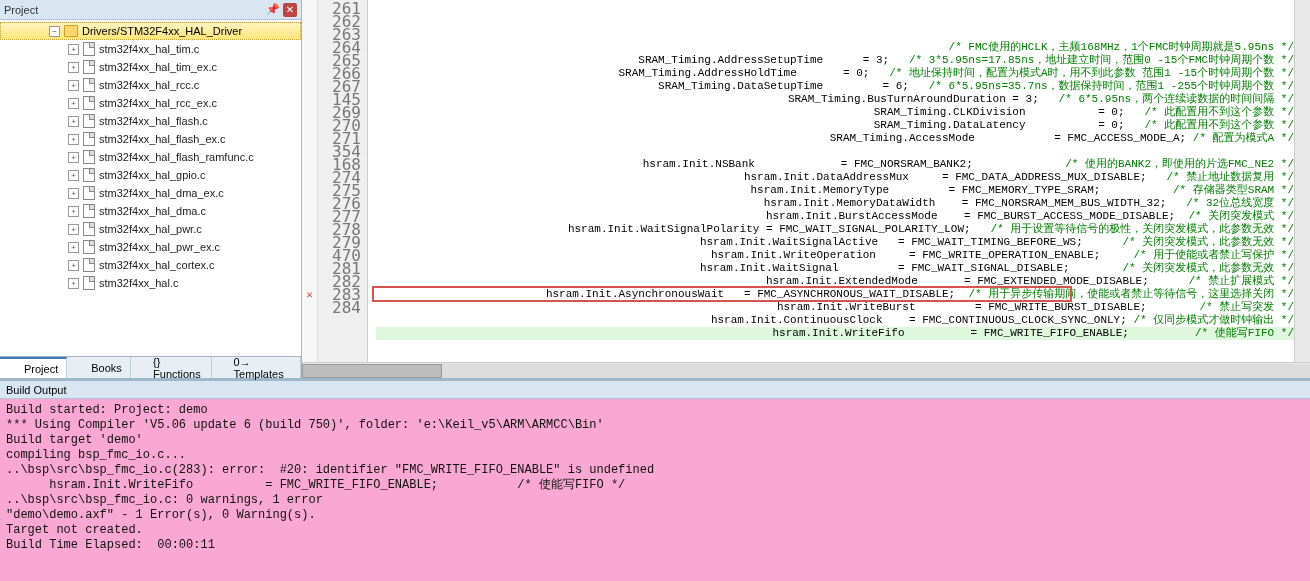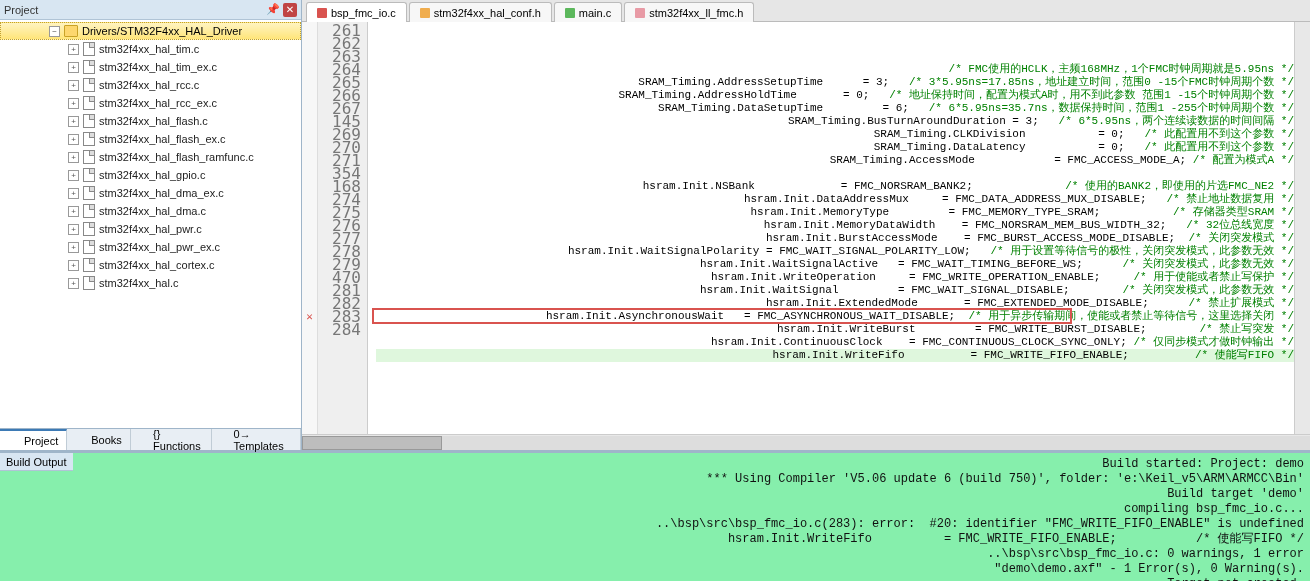--- a/index.html
+++ b/index.html
@@ -1,18 +1,18 @@
 <!DOCTYPE html>
 <html><head>
 <meta charset="utf-8">
 <style>
 * { margin: 0; padding: 0; box-sizing: border-box; }
 body { font-family: "Segoe UI", Tahoma, sans-serif; font-size: 11px; background: #f0f0f0; overflow: hidden; }
 .app { display: flex; flex-direction: column; width: 1310px; height: 581px; }
-.top { display: flex; height: 452px; border-bottom: 2px solid #9fb5c9; }
+.top { display: flex; height: 380px; border-bottom: 2px solid #9fb5c9; }
 .sidebar { width: 302px; background: #fff; border-right: 1px solid #9fb5c9; display: flex; flex-direction: column; }
 .sidebar-header { display: flex; align-items: center; justify-content: space-between; background: #d8e6f2; border-bottom: 1px solid #b0c4d6; padding: 2px 4px; height: 20px; }
 .sidebar-title { font-size: 11px; color: #333; }
 .pin { width: 12px; height: 12px; display: inline-block; margin-right: 2px; }
 .close-x { width: 14px; height: 14px; background: #c04444; color:#fff; display:inline-flex; align-items:center; justify-content:center; font-size:10px; border-radius:2px;}
 .tree { flex: 1; overflow: auto; padding: 2px 0; background:#fff; }
 .tree-root { padding-left: 48px; display:flex; align-items:center; gap:4px; height:18px; background:#3399ff33;}
 .tree-root.highlight { background: linear-gradient(#fff4c2,#ffe57a); border:1px dotted #c0a030; }
 .folder-icon { width:14px; height:12px; background:#fdd76e; border:1px solid #c9a227; border-radius:1px; display:inline-block;}
 .file-row { padding-left: 68px; display:flex; align-items:center; gap:4px; height:18px; }
@@ -36,21 +36,21 @@
 .code { flex:1; font-family:Consolas,"Courier New",monospace; font-size:11px; line-height:13px; padding:2px 0 2px 8px; white-space:pre; overflow:hidden; position:relative;text-align:right;}
 .code .c-comment{color:#008000;}
 .code .c-ident{color:#000;}
 .code-line{height:13px;}
 .hl-line{background:#dff7dd;}
 .red-box{position:absolute; border:2px solid #d9534f; pointer-events:none;}
 .err-mark{color:#d9534f; font-weight:bold; display:block; height:13px; text-align:center;}
 .scroll-h { height:16px; background:#e8e8e8; border-top:1px solid #ccc; display:flex; align-items:center;}
 .scroll-h .track{flex:1; height:14px; background:#ddd; position:relative;}
 .scroll-h .thumb{position:absolute; left:0; top:0; height:14px; width:140px; background:#bdbdbd; border:1px solid #999;}
-.build-panel { flex:1; display:flex; background:#86efac; border-top:1px solid #9fb5c9; min-height:0;text-align:right;}
+.build-panel { flex:1; display:flex; flex-direction:column; background:#f9a8d4; border-top:1px solid #9fb5c9; min-height:0;}
 .build-header { background:#d8e6f2; padding:2px 6px; border-bottom:1px solid #b0c4d6; height:18px; display:flex; align-items:center;}
 .build-out { flex:1; font-family:Consolas,"Courier New",monospace; font-size:12px; line-height:15px; padding:4px 6px; white-space:pre; overflow:auto; color:#111;}
 .vscroll { width:16px; background:#e8e8e8; border-left:1px solid #ccc;}
 </style>
 </head>
 <body>
 
 <div class="app">
   <div class="top">
 
@@ -157,38 +157,20 @@
             </div>
             <div class="btab">
               <span class="ticon"></span>
               <span>0→ Templates</span>
             </div>
           </div>
       </div>
     </div>
 
     <div class="editor-area">
-      <div class="tabbar" id="etabs">
-          <div class="etab active">
-            <span class="dot red"></span>
-            <span>bsp_fmc_io.c</span>
-          </div>
-          <div class="etab">
-            <span class="dot yellow"></span>
-            <span>stm32f4xx_hal_conf.h</span>
-          </div>
-          <div class="etab">
-            <span class="dot green"></span>
-            <span>main.c</span>
-          </div>
-          <div class="etab">
-            <span class="dot pinkish"></span>
-            <span>stm32f4xx_ll_fmc.h</span>
-          </div>
-        </div>
       <div class="code-wrap">
         <div class="marker-col" id="markers">
             <div>&nbsp;</div>
             <div>&nbsp;</div>
             <div>&nbsp;</div>
             <div>&nbsp;</div>
             <div>&nbsp;</div>
             <div>&nbsp;</div>
             <div>&nbsp;</div>
             <div>&nbsp;</div>

